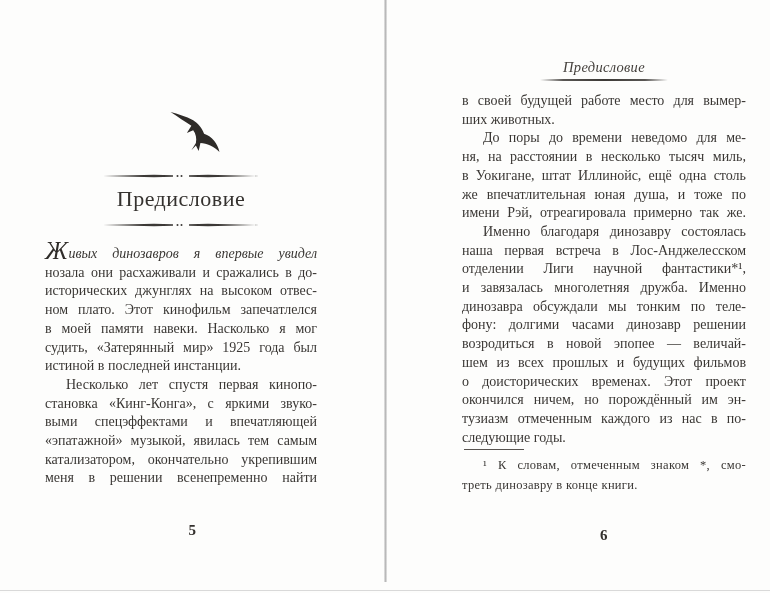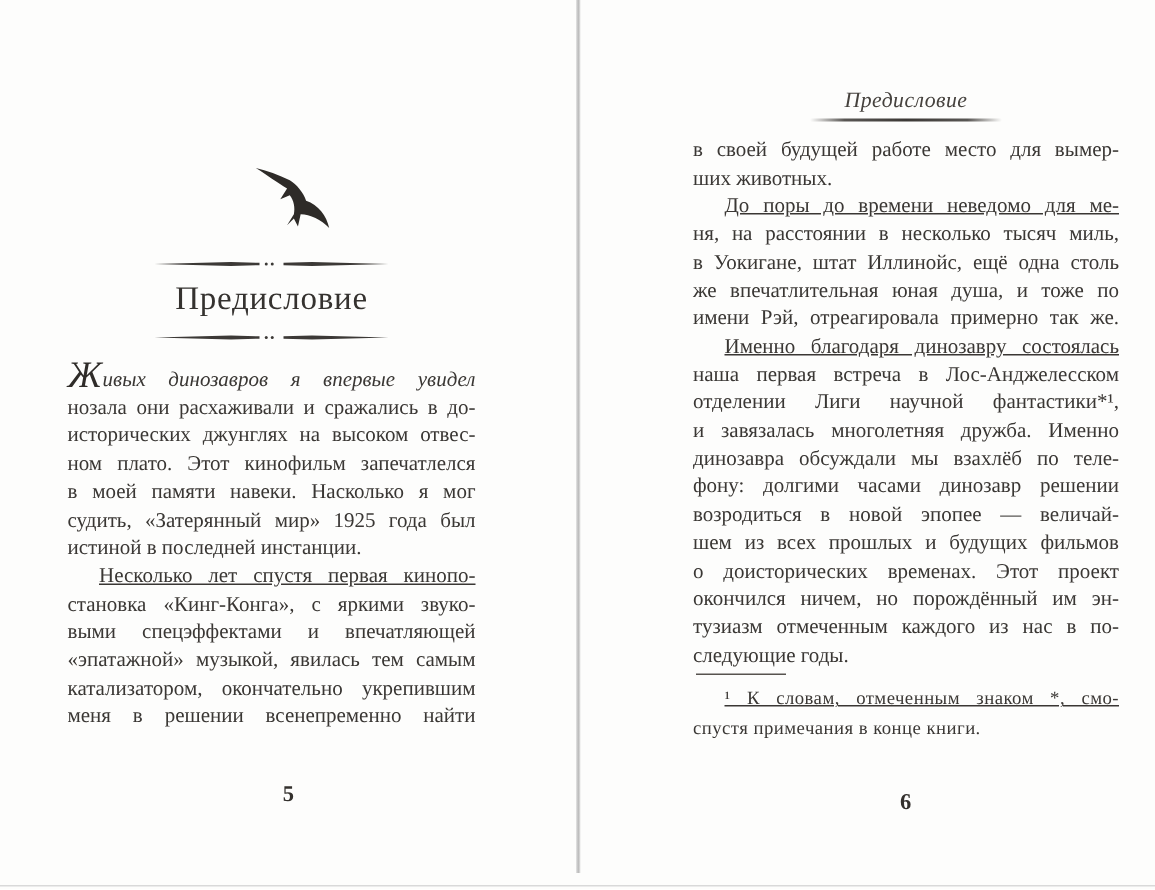--- a/index.html
+++ b/index.html
@@ -39,21 +39,21 @@
   .body-text { margin-top: 16px; font-size: 14px; line-height: 18.7px; }
 
   .first-line { text-align: justify; text-align-last: justify; font-style: italic; }
   .dropcap {
     font-size: 25px; line-height: 10px; letter-spacing: 0.5px;
     vertical-align: -1px; color: #2f2c29;
   }
 
   [data-bind-lines] > div { text-align: justify; text-align-last: justify; }
   .end-left > div:last-child { text-align-last: left; }
-  .indent-first > div:first-child { text-indent: 21px; text-decoration: underline; }
+  .indent-first > div:first-child { text-indent: 21px; }
 
   .page-num {
     position: absolute; font-size: 15px; font-weight: bold;
     text-align: center; color: #33302d; letter-spacing: 0.5px;
   }
   .page-num.left  { left: 0;     top: 522px; width: 385px; }
   .page-num.right { left: 462px; top: 527px; width: 284px; }
 
   
   .page-right { position: absolute; left: 462px; top: 0; width: 284px; }
@@ -146,34 +146,34 @@
           <div>ня, на расстоянии в несколько тысяч миль,</div>
           <div>в Уокигане, штат Иллинойс, ещё одна столь</div>
           <div>же впечатлительная юная душа, и тоже по</div>
           <div>имени Рэй, отреагировала примерно так же.</div>
         </div>
       <div class="indent-first end-left" data-bind-lines="right_page.paragraph3_lines">
           <div>Именно благодаря динозавру состоялась</div>
           <div>наша первая встреча в Лос-Анджелесском</div>
           <div>отделении Лиги научной фантастики*¹,</div>
           <div>и завязалась многолетняя дружба. Именно</div>
-          <div>динозавра обсуждали мы взахлёб по теле-</div>
+          <div>динозавра обсуждали мы тонким по теле-</div>
           <div>фону: долгими часами динозавр решении</div>
           <div>возродиться в новой эпопее — величай-</div>
           <div>шем из всех прошлых и будущих фильмов</div>
           <div>о доисторических временах. Этот проект</div>
           <div>окончился ничем, но порождённый им эн-</div>
           <div>тузиазм отмеченным каждого из нас в по-</div>
           <div>следующие годы.</div>
         </div>
     </div>
 
     <div class="fn-divider"></div>
     <div class="footnote indent-first end-left" data-bind-lines="right_page.footnote_lines">
         <div>¹ К словам, отмеченным знаком *, смо-</div>
-        <div>спустя примечания в конце книги.</div>
+        <div>треть динозавру в конце книги.</div>
       </div>
   </div>
 
   <div class="page-num right" data-bind="right_page.page_number">6</div>
 
   <div class="scan-edge"></div>
 </div>
 
 </body></html>

